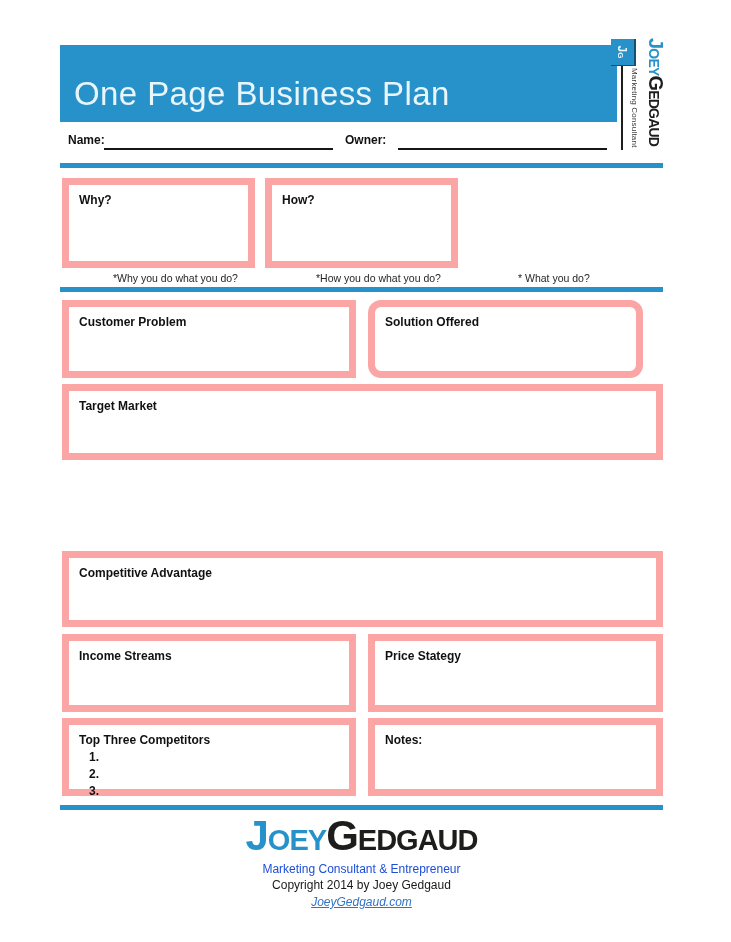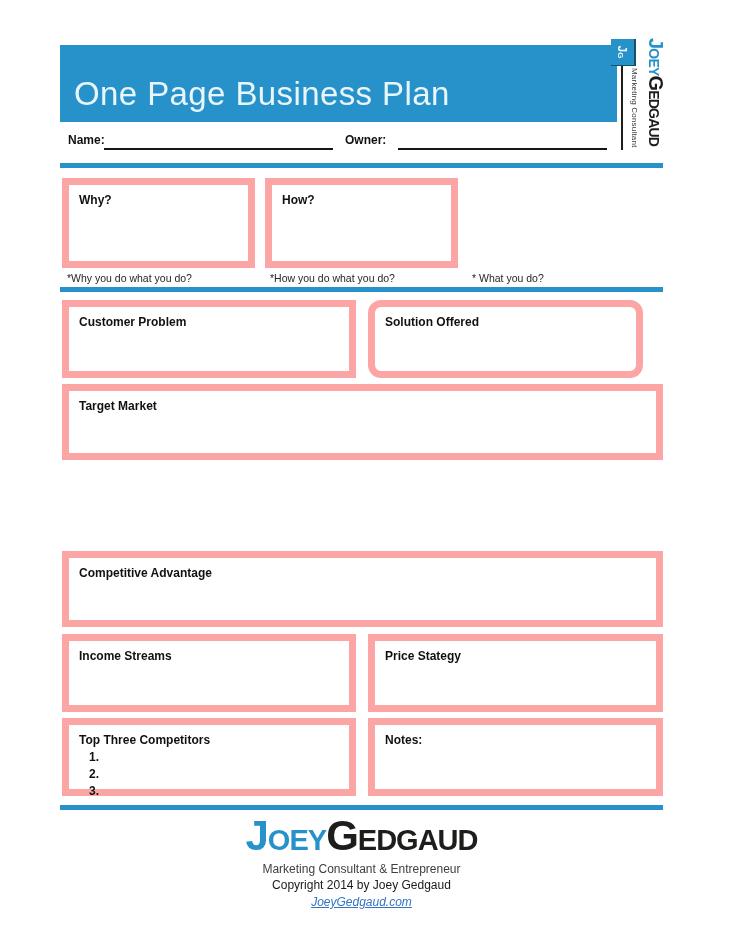--- a/index.html
+++ b/index.html
@@ -46,42 +46,42 @@
   #rule-2{top:287px;}
   #rule-3{top:805px;}
 
   
   .fbox{position:absolute;border:7px solid #fca5a5;background:#fff;}
   .fbox .box-label{display:block;padding:8px 10px 0 10px;font-size:12px;font-weight:bold;color:#111;}
 
   #box-why  {left:62px; top:178px;width:193px;height:90px;}
   #box-how  {left:265px;top:178px;width:193px;height:90px;}
   #box-what {left:467px;top:178px;width:195px;height:90px;}
-  .footnote{position:absolute;top:272px;font-size:10.5px;color:#262626;}
+  .footnote{position:absolute;top:272px;font-size:10.5px;color:#262626;margin-left:46px;}
   #fn-why {left:67px;}
   #fn-how {left:270px;}
   #fn-what{left:472px;}
 
   #box-customer-problem{left:62px; top:300px;width:294px;height:78px;}
   #box-solution-offered{left:368px;top:300px;width:275px;height:78px;border-radius:13px;}
   #box-target-market   {left:62px; top:384px;width:601px;height:76px;}
   #box-position        {left:62px; top:467px;width:601px;height:76px;}
   #box-competitive     {left:62px; top:551px;width:601px;height:76px;}
   #box-income-streams  {left:62px; top:634px;width:294px;height:78px;}
   #box-price-strategy  {left:368px;top:634px;width:295px;height:78px;}
   #box-competitors     {left:62px; top:718px;width:294px;height:78px;}
   #box-notes           {left:368px;top:718px;width:295px;height:78px;}
 
   .num-list{padding:2px 0 0 20px;}
   .num-list div{font-size:12px;font-weight:bold;color:#111;line-height:17px;}
 
   
   .footer{position:absolute;left:60px;top:813px;width:603px;text-align:center;}
   .footer-logo{font-size:42px;line-height:46px;font-weight:bold;font-variant:small-caps;letter-spacing:-1px;}
-  .footer-tagline{font-size:12px;color:#404040;margin-top:3px;}
+  .footer-tagline{font-size:12px;color:#1d4ed8;margin-top:3px;}
   .footer-copyright{font-size:12px;color:#1a1a1a;margin-top:2px;}
   .footer-link{display:inline-block;font-size:12px;color:var(--link-blue);text-decoration:underline;margin-top:2px;font-style:italic;}
 </style>
 </head>
 <body>
 
 <div class="page">
 
   <div class="banner">
     <h1>One Page Business Plan</h1>

